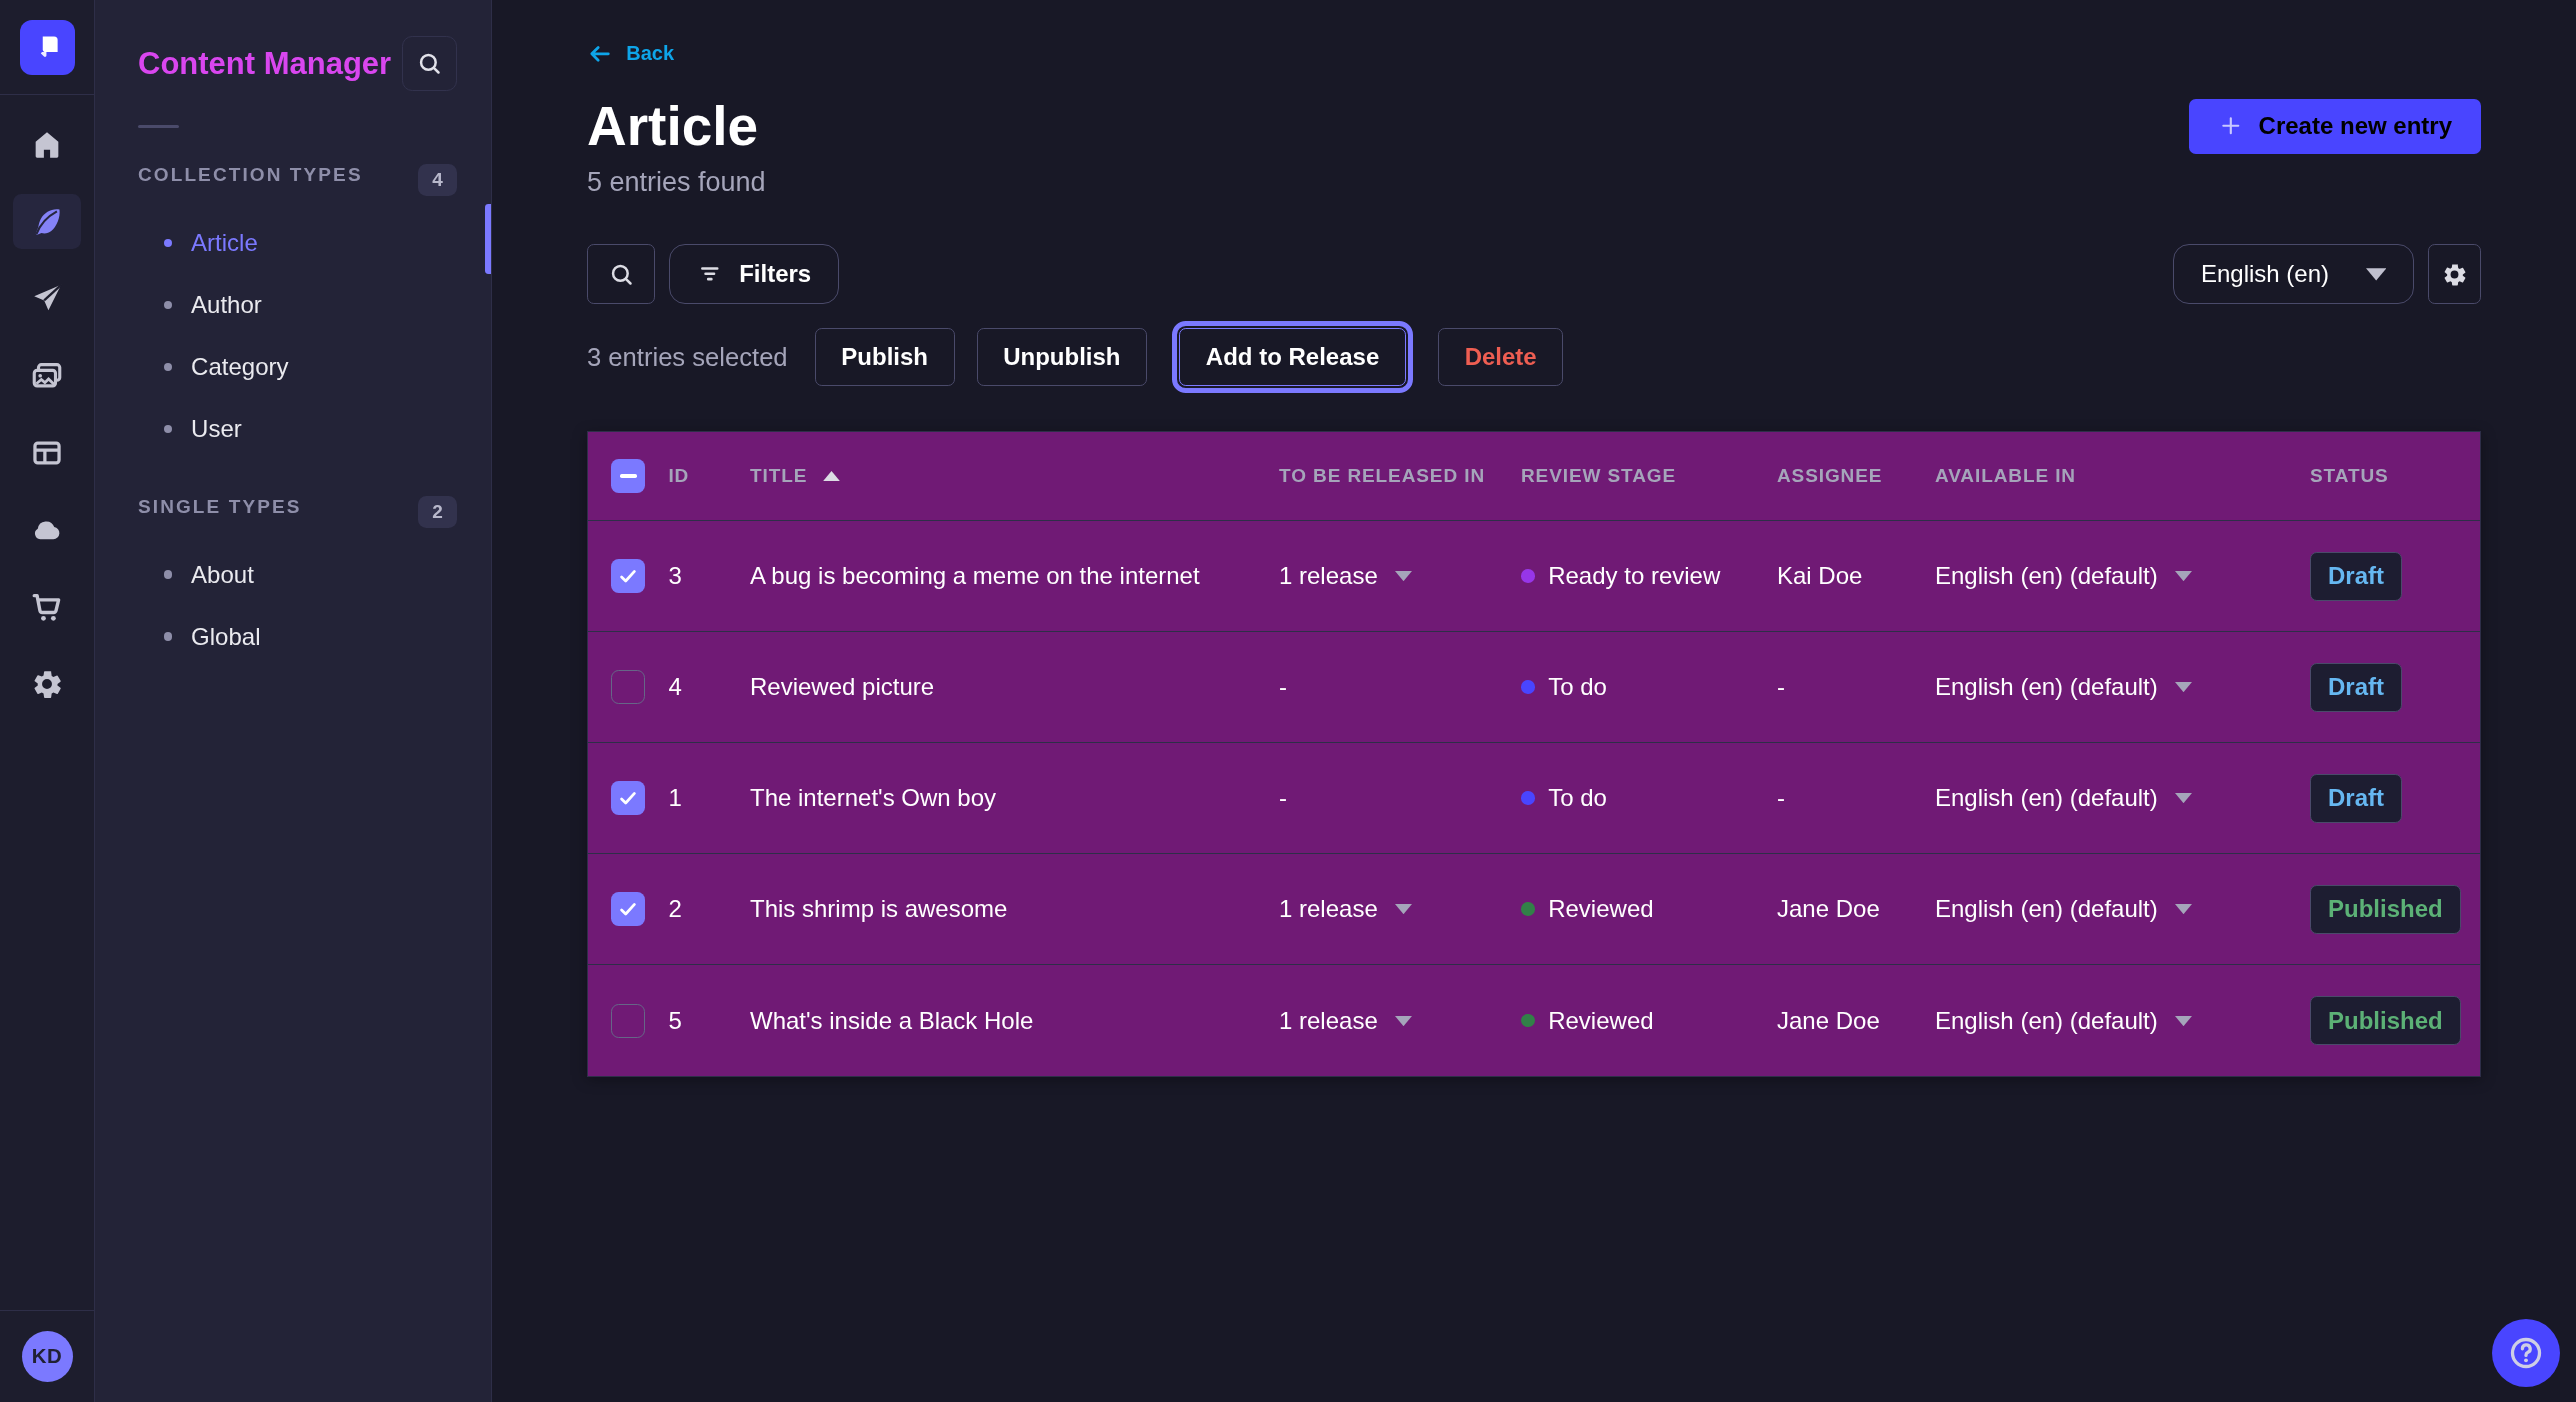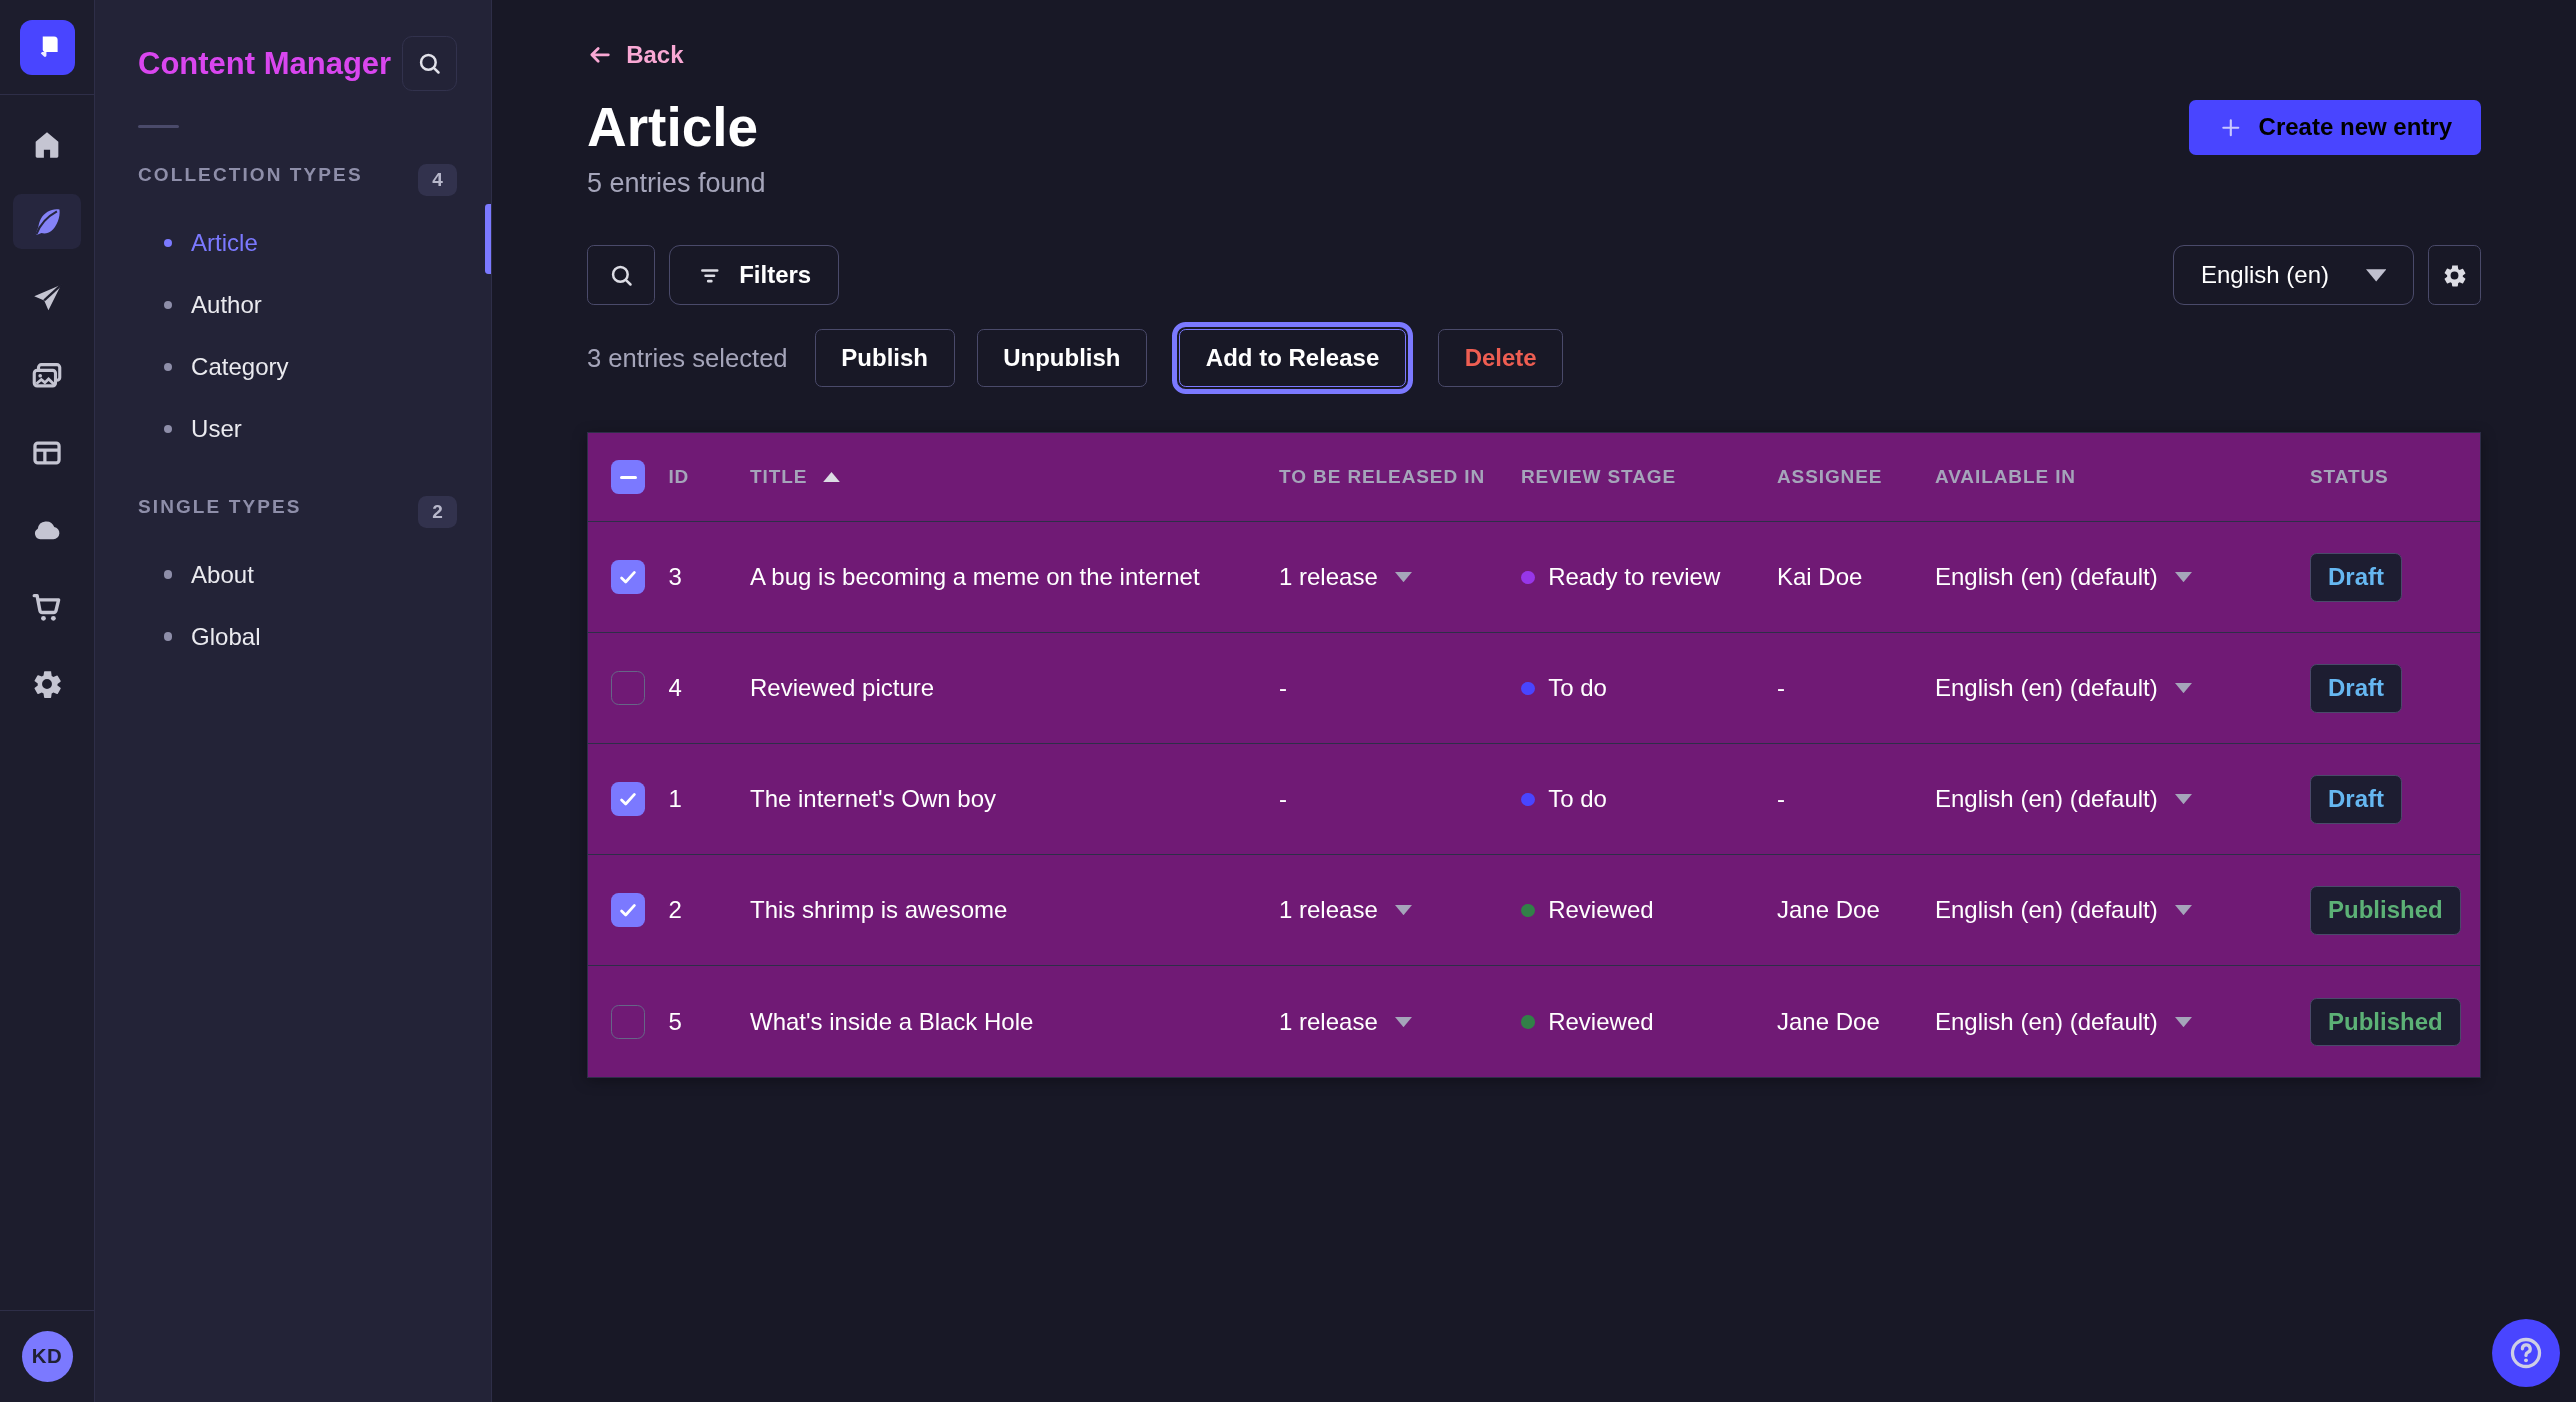--- a/index.html
+++ b/index.html
@@ -50,21 +50,21 @@
   .section-badge { min-width: 39px; height: 32px; padding: 0 8.5px; background: #32324d; border-radius: 8.5px; color: #b8b8cb; font-size: 19px; font-weight: 600; display: flex; align-items: center; justify-content: center; }
   .section-items { list-style: none; margin-top: 13.6px; }
   .subnav-item { display: flex; align-items: center; gap: 19px; height: 62px; padding-left: 25.6px; font-size: 24px; color: #eaeaef; cursor: pointer; border-radius: 6.8px; }
   .subnav-item .bullet { width: 8.5px; height: 8.5px; border-radius: 50%; background: #8e8ea9; flex-shrink: 0; }
   .subnav-item.active { color: #7b79ff; }
   .subnav-item.active .bullet { background: #7b79ff; }
   .subnav-scroll-thumb { position: absolute; top: 204px; right: 0; width: 6px; height: 70px; background: #7b79ff; border-radius: 3.4px 0 0 3.4px; }
 
   
   .content { flex: 1; padding: 41px 96px 0 95px; position: relative; }
-  .back-row { display: inline-flex; align-items: center; gap: 13.6px; color: #f9a8d4; font-size: 24px; font-weight: 600; cursor: pointer; }
+  .back-row { display: inline-flex; align-items: center; gap: 13.6px; color: #0ea5e9; font-size: 20px; font-weight: 600; cursor: pointer; }
   .back-row svg { width: 25.6px; height: 25.6px; }
   .title-row { display: flex; align-items: flex-start; justify-content: space-between; margin-top: 29px; }
   .page-title { font-size: 55px; font-weight: 700; line-height: 55px; color: #ffffff; }
   .btn-primary {
     height: 55px; padding: 0 29px; background: #4945ff; border: none; border-radius: 6.8px;
     color: #000000; font-size: 24px; font-weight: 600; font-family: inherit;
     display: inline-flex; align-items: center; gap: 15.3px; cursor: pointer;
   }
   .btn-primary svg { width: 25.6px; height: 25.6px; color: #c9c8ff; }
   .page-subtitle { margin-top: 13.6px; font-size: 27px; color: #a5a5ba; }
@@ -72,21 +72,21 @@
   .action-row { margin-top: 46px; display: flex; align-items: center; justify-content: space-between; }
   .action-left, .action-right { display: flex; align-items: center; gap: 13.6px; }
   .icon-btn {
     height: 60px; border: 0.9px solid #4a4a6a; border-radius: 6.8px; background: transparent;
     color: #dcdce4; display: inline-flex; align-items: center; justify-content: center; cursor: pointer;
   }
   .search-btn2 { width: 68px; }
   .gear-btn { width: 53px; }
   .icon-btn svg { width: 27px; height: 27px; }
   .btn-tertiary {
-    height: 60px; padding: 0 27px; background: transparent; border: 0.9px solid #4a4a6a; border-radius: 11px;
+    height: 60px; padding: 0 27px; background: transparent; border: 0.9px solid #4a4a6a; border-radius: 16px;
     color: #ffffff; font-size: 24px; font-weight: 600; font-family: inherit;
     display: inline-flex; align-items: center; gap: 17px; cursor: pointer;
   }
   .btn-tertiary svg { width: 25.6px; height: 25.6px; color: #dcdce4; }
   .locale-select { gap: 37px; font-weight: 400; }
   .locale-select .caret-lg { width: 20.4px; height: 12.8px; }
 
   .selected-row { margin-top: 24px; display: flex; align-items: center; gap: 22px; }
   .selected-text { font-size: 25.6px; color: #a5a5ba; margin-right: 5.1px; }
   .btn-secondary {

